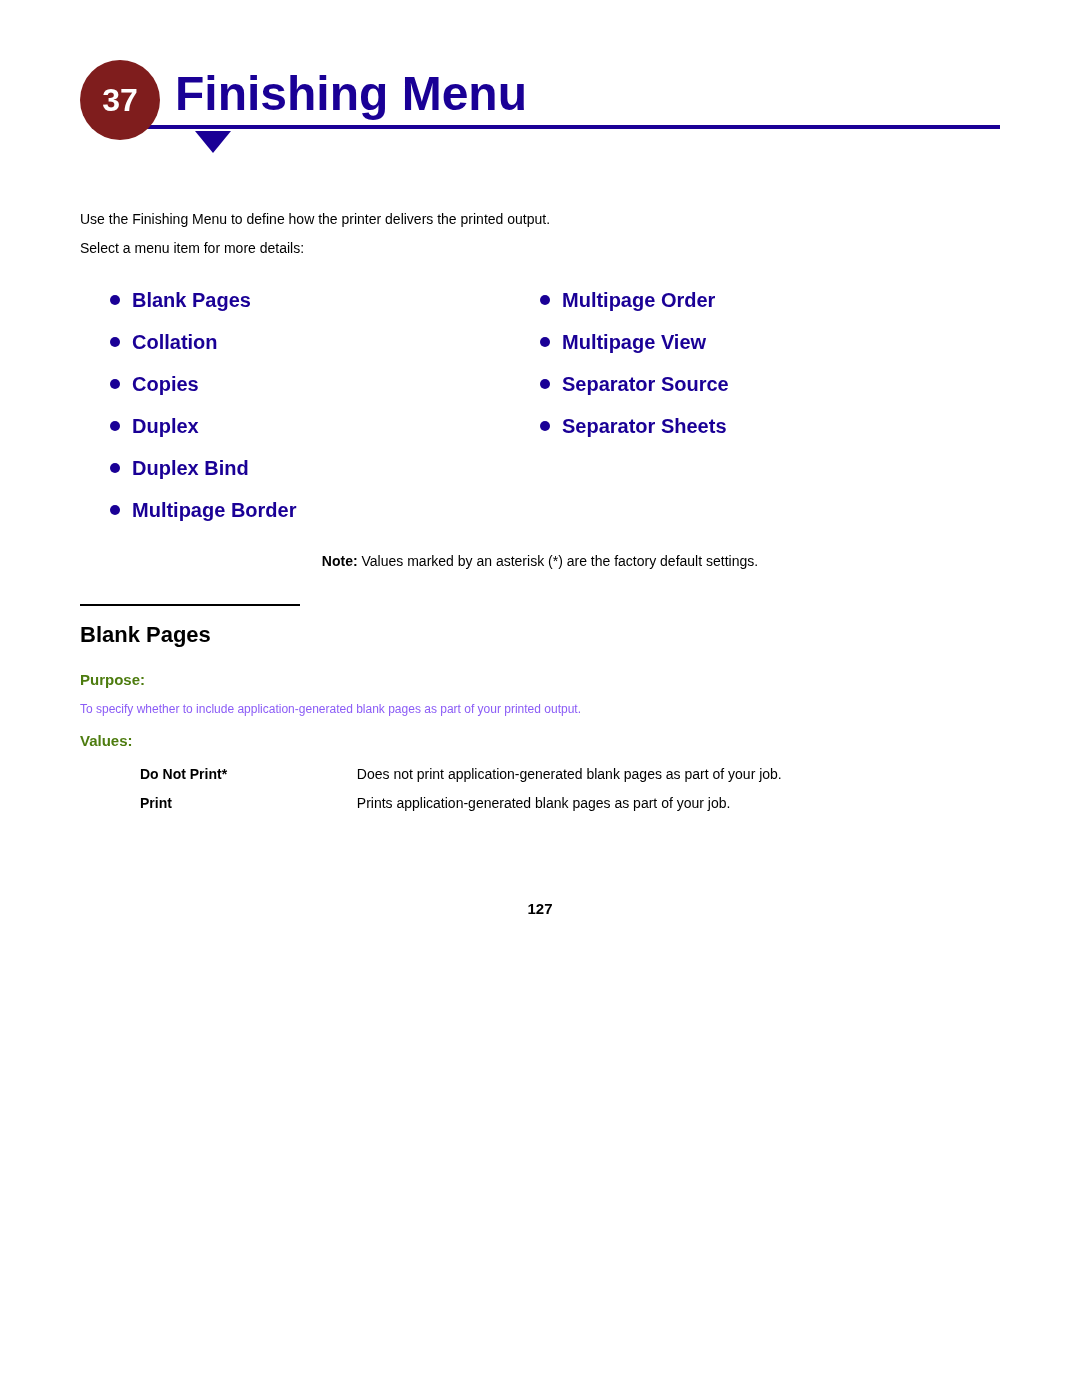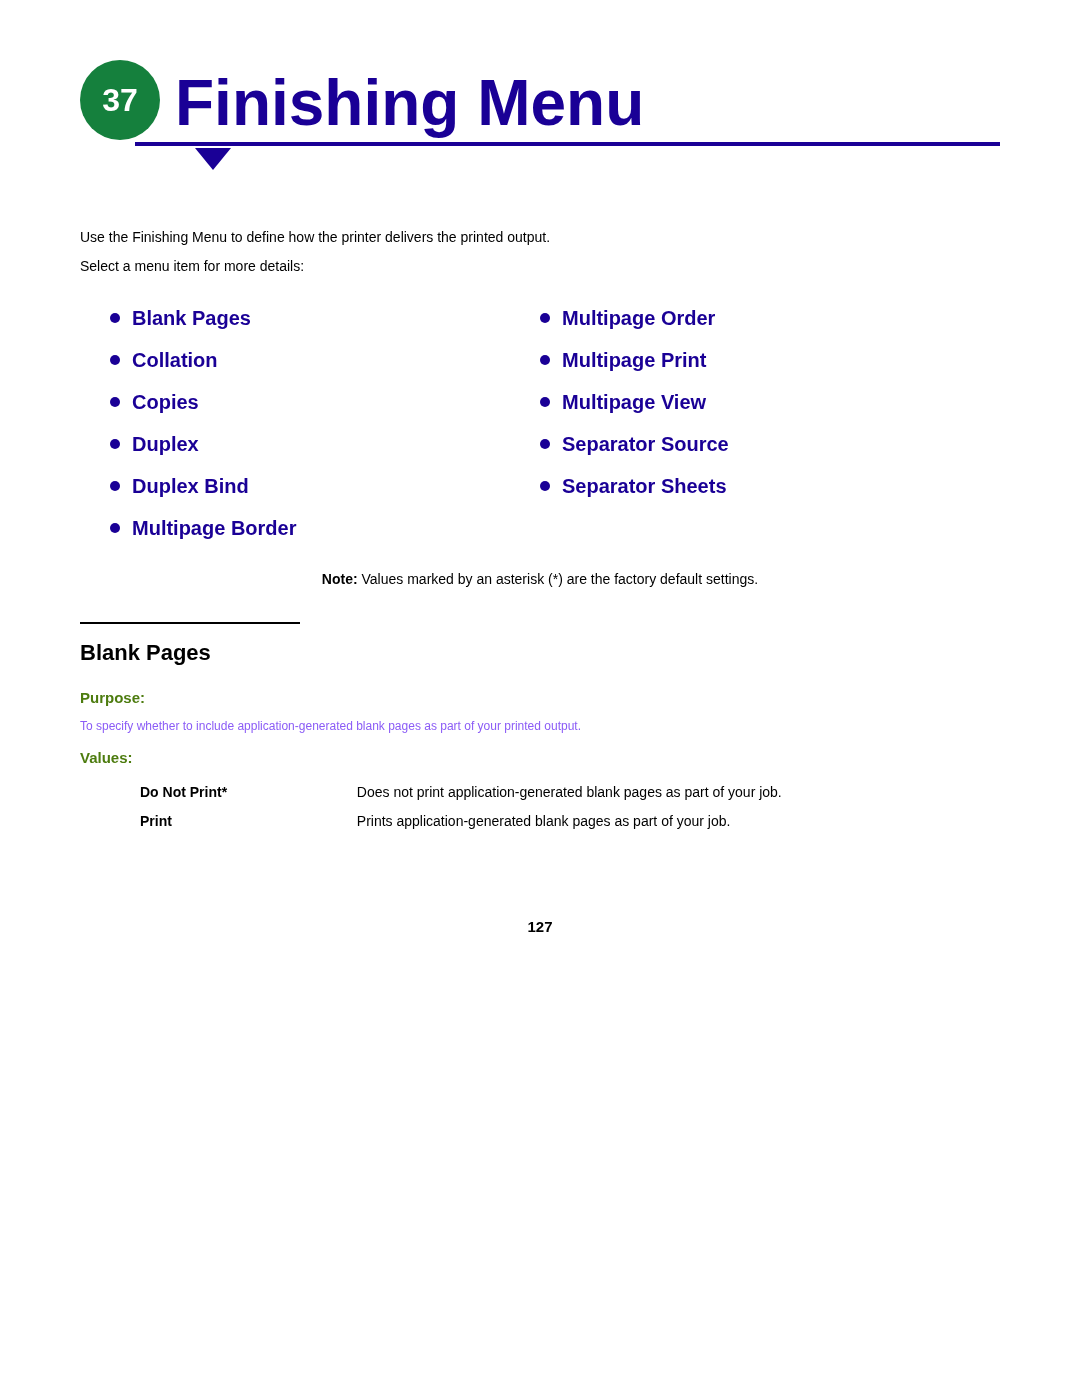--- a/index.html
+++ b/index.html
@@ -20,21 +20,21 @@
     }
 
     .header-section {
       display: flex;
       align-items: flex-start;
       margin-bottom: 10px;
       position: relative;
     }
 
     .chapter-badge {
-      background: #15803d;
+      background: #7f1d1d;
       border-radius: 50%;
       width: 80px;
       height: 80px;
       display: flex;
       align-items: center;
       justify-content: center;
       color: white;
       font-size: 32px;
       font-weight: bold;
       position: absolute;
@@ -43,21 +43,21 @@
       z-index: 2;
       text-align: right;
     }
 
     .chapter-title-container {
       margin-left: 55px;
       flex: 1;
     }
 
     .chapter-title {
-      font-size: 64px;
+      font-size: 48px;
       font-weight: bold;
       color: #1a0096;
       line-height: 1.1;
       padding-left: 40px;
       padding-top: 8px;
     }
 
     .title-underline {
       height: 4px;
       background: #1a0096;
@@ -230,24 +230,20 @@
     <div class="menu-link-item">
       <div class="bullet"></div>
       <span class="menu-link-label">Multipage Border</span>
     </div>
   </div>
 
   <div>
     <div class="menu-link-item">
       <div class="bullet"></div>
       <span class="menu-link-label">Multipage Order</span>
-    </div>
-    <div class="menu-link-item">
-      <div class="bullet"></div>
-      <span class="menu-link-label">Multipage Print</span>
     </div>
     <div class="menu-link-item">
       <div class="bullet"></div>
       <span class="menu-link-label">Multipage View</span>
     </div>
     <div class="menu-link-item">
       <div class="bullet"></div>
       <span class="menu-link-label">Separator Source</span>
     </div>
     <div class="menu-link-item">

